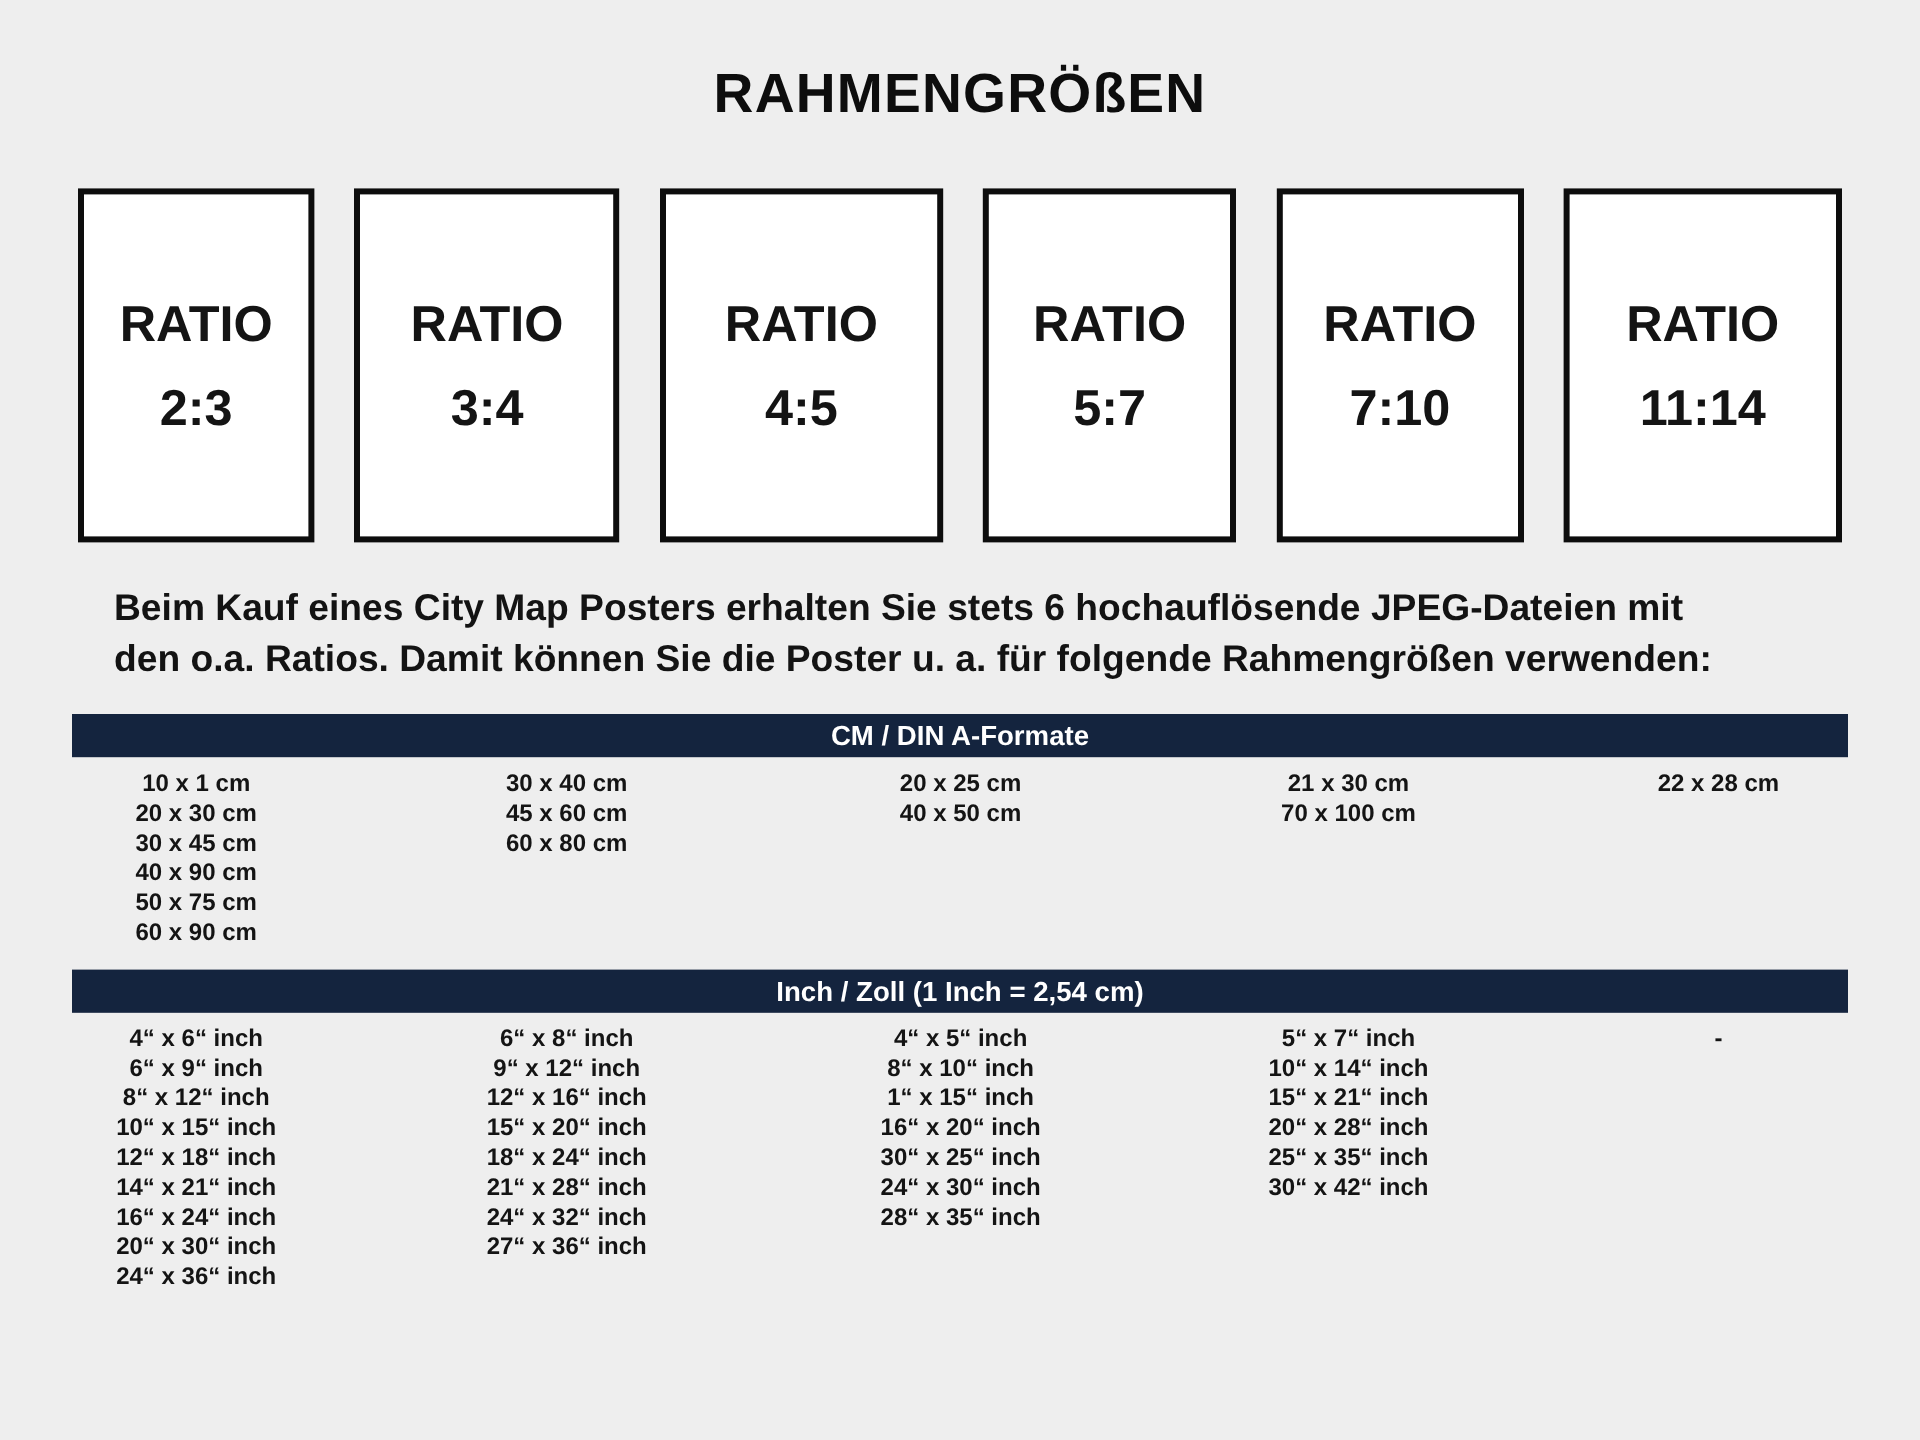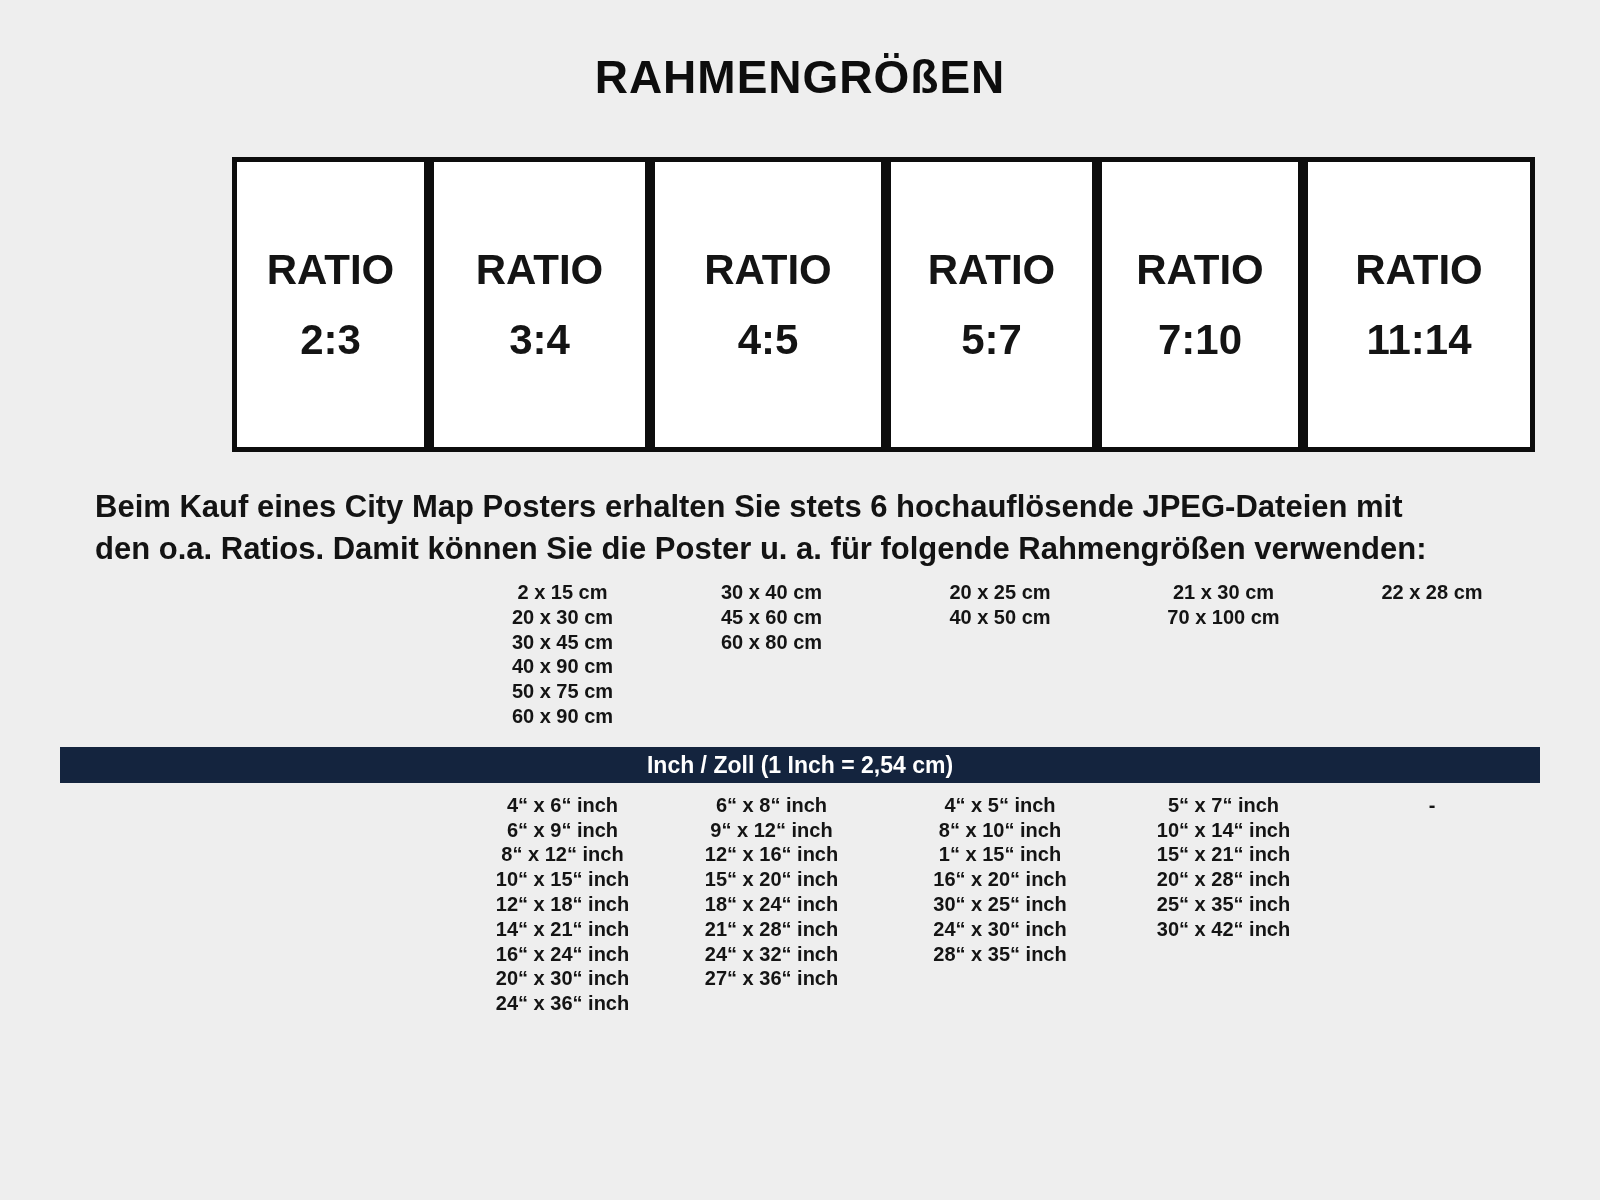--- a/index.html
+++ b/index.html
@@ -21,21 +21,21 @@
     font-size: 46px;
     font-weight: 700;
     letter-spacing: 1px;
     color: #0D0D0D;
     line-height: 1;
   }
 
   
   .flex-row {
     display: flex;
-    justify-content: flex-end;
+    justify-content: space-between;
     padding: 0 65px;
   }
   .flex-row > *:nth-child(1) { width: 197px; }
   .flex-row > *:nth-child(2) { width: 221px; }
   .flex-row > *:nth-child(3) { width: 236px; }
   .flex-row > *:nth-child(4) { width: 211px; }
   .flex-row > *:nth-child(5) { width: 206px; }
   .flex-row > *:nth-child(6) { width: 232px; }
 
   .boxes { margin-top: 57px; height: 295px; }
@@ -122,23 +122,26 @@
         <div class="ratio-value">11:14</div>
       </div>
     </div>
 
   <p class="intro">
     <span>Beim Kauf eines City Map Posters erhalten Sie stets 6 hochauflösende JPEG-Dateien mit</span><br>
     <span>den o.a. Ratios. Damit können Sie die Poster u. a. für folgende Rahmengrößen verwenden:</span>
   </p>
 
   <div>
+    <div class="section-header cm">
+      <span>CM / DIN A-Formate</span>
+    </div>
     <div class="flex-row table">
         <div class="size-col">
-          <div class="size-cell">2 x 15 cm</div>
+          <div class="size-cell">10 x 1 cm</div>
           <div class="size-cell">20 x 30 cm</div>
           <div class="size-cell">30 x 45 cm</div>
           <div class="size-cell">40 x 90 cm</div>
           <div class="size-cell">50 x 75 cm</div>
           <div class="size-cell">60 x 90 cm</div>
         </div>
         <div class="size-col">
           <div class="size-cell">30 x 40 cm</div>
           <div class="size-cell">45 x 60 cm</div>
           <div class="size-cell">60 x 80 cm</div>

